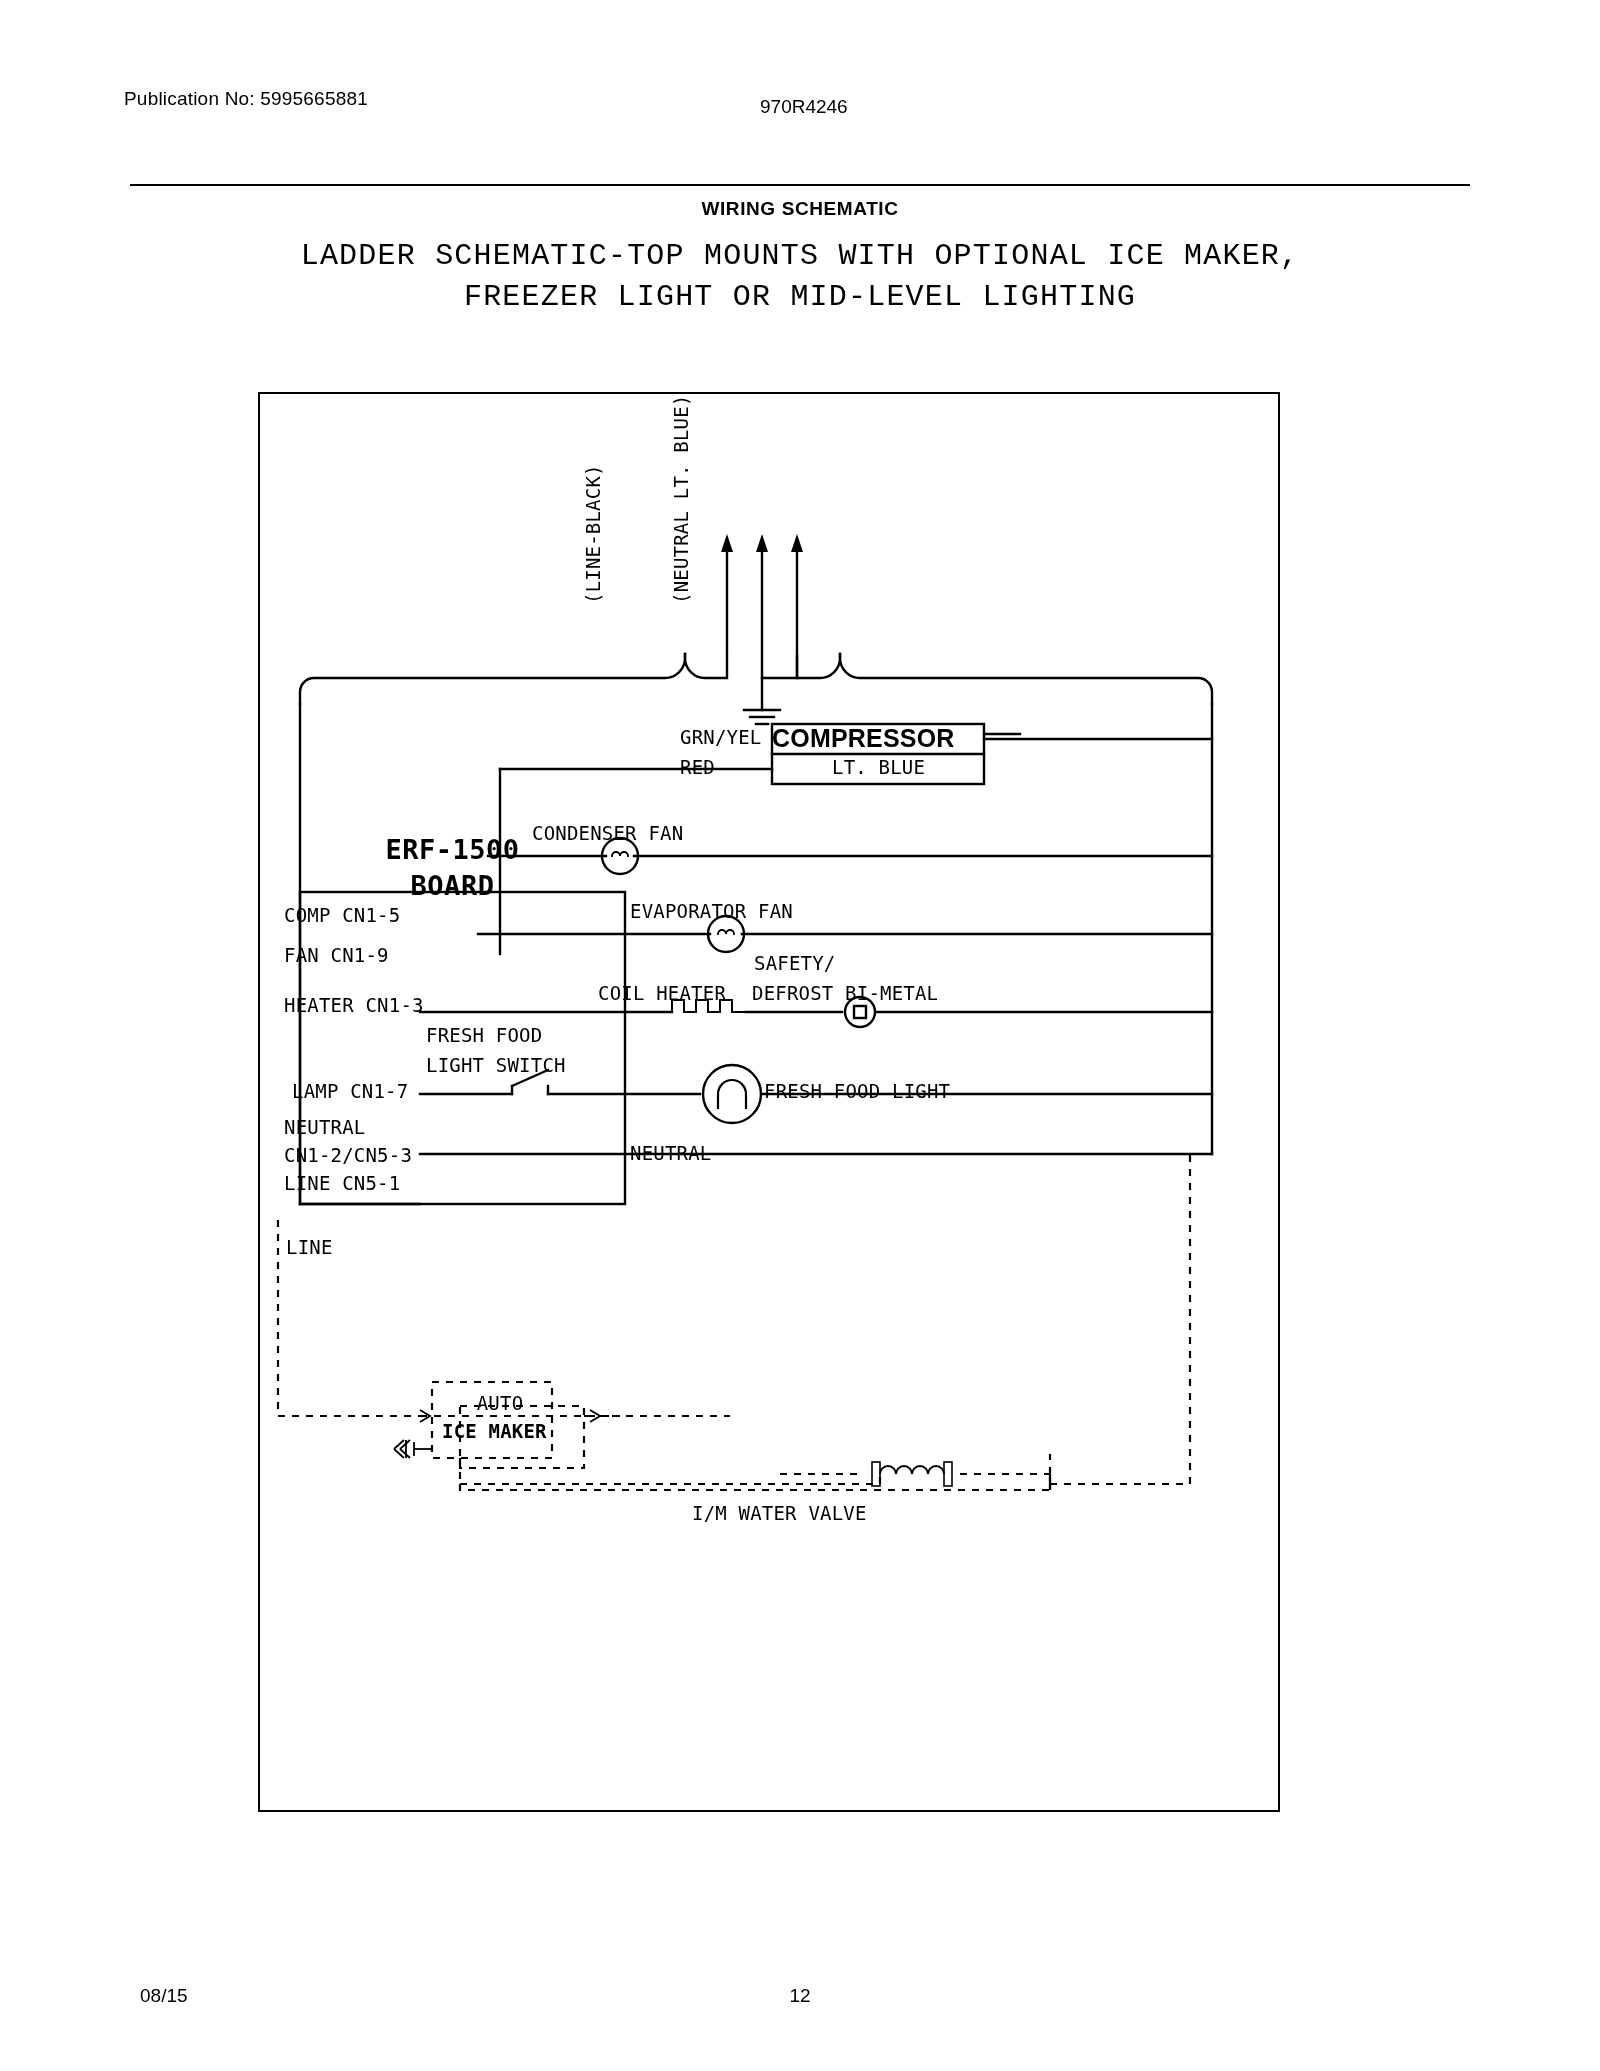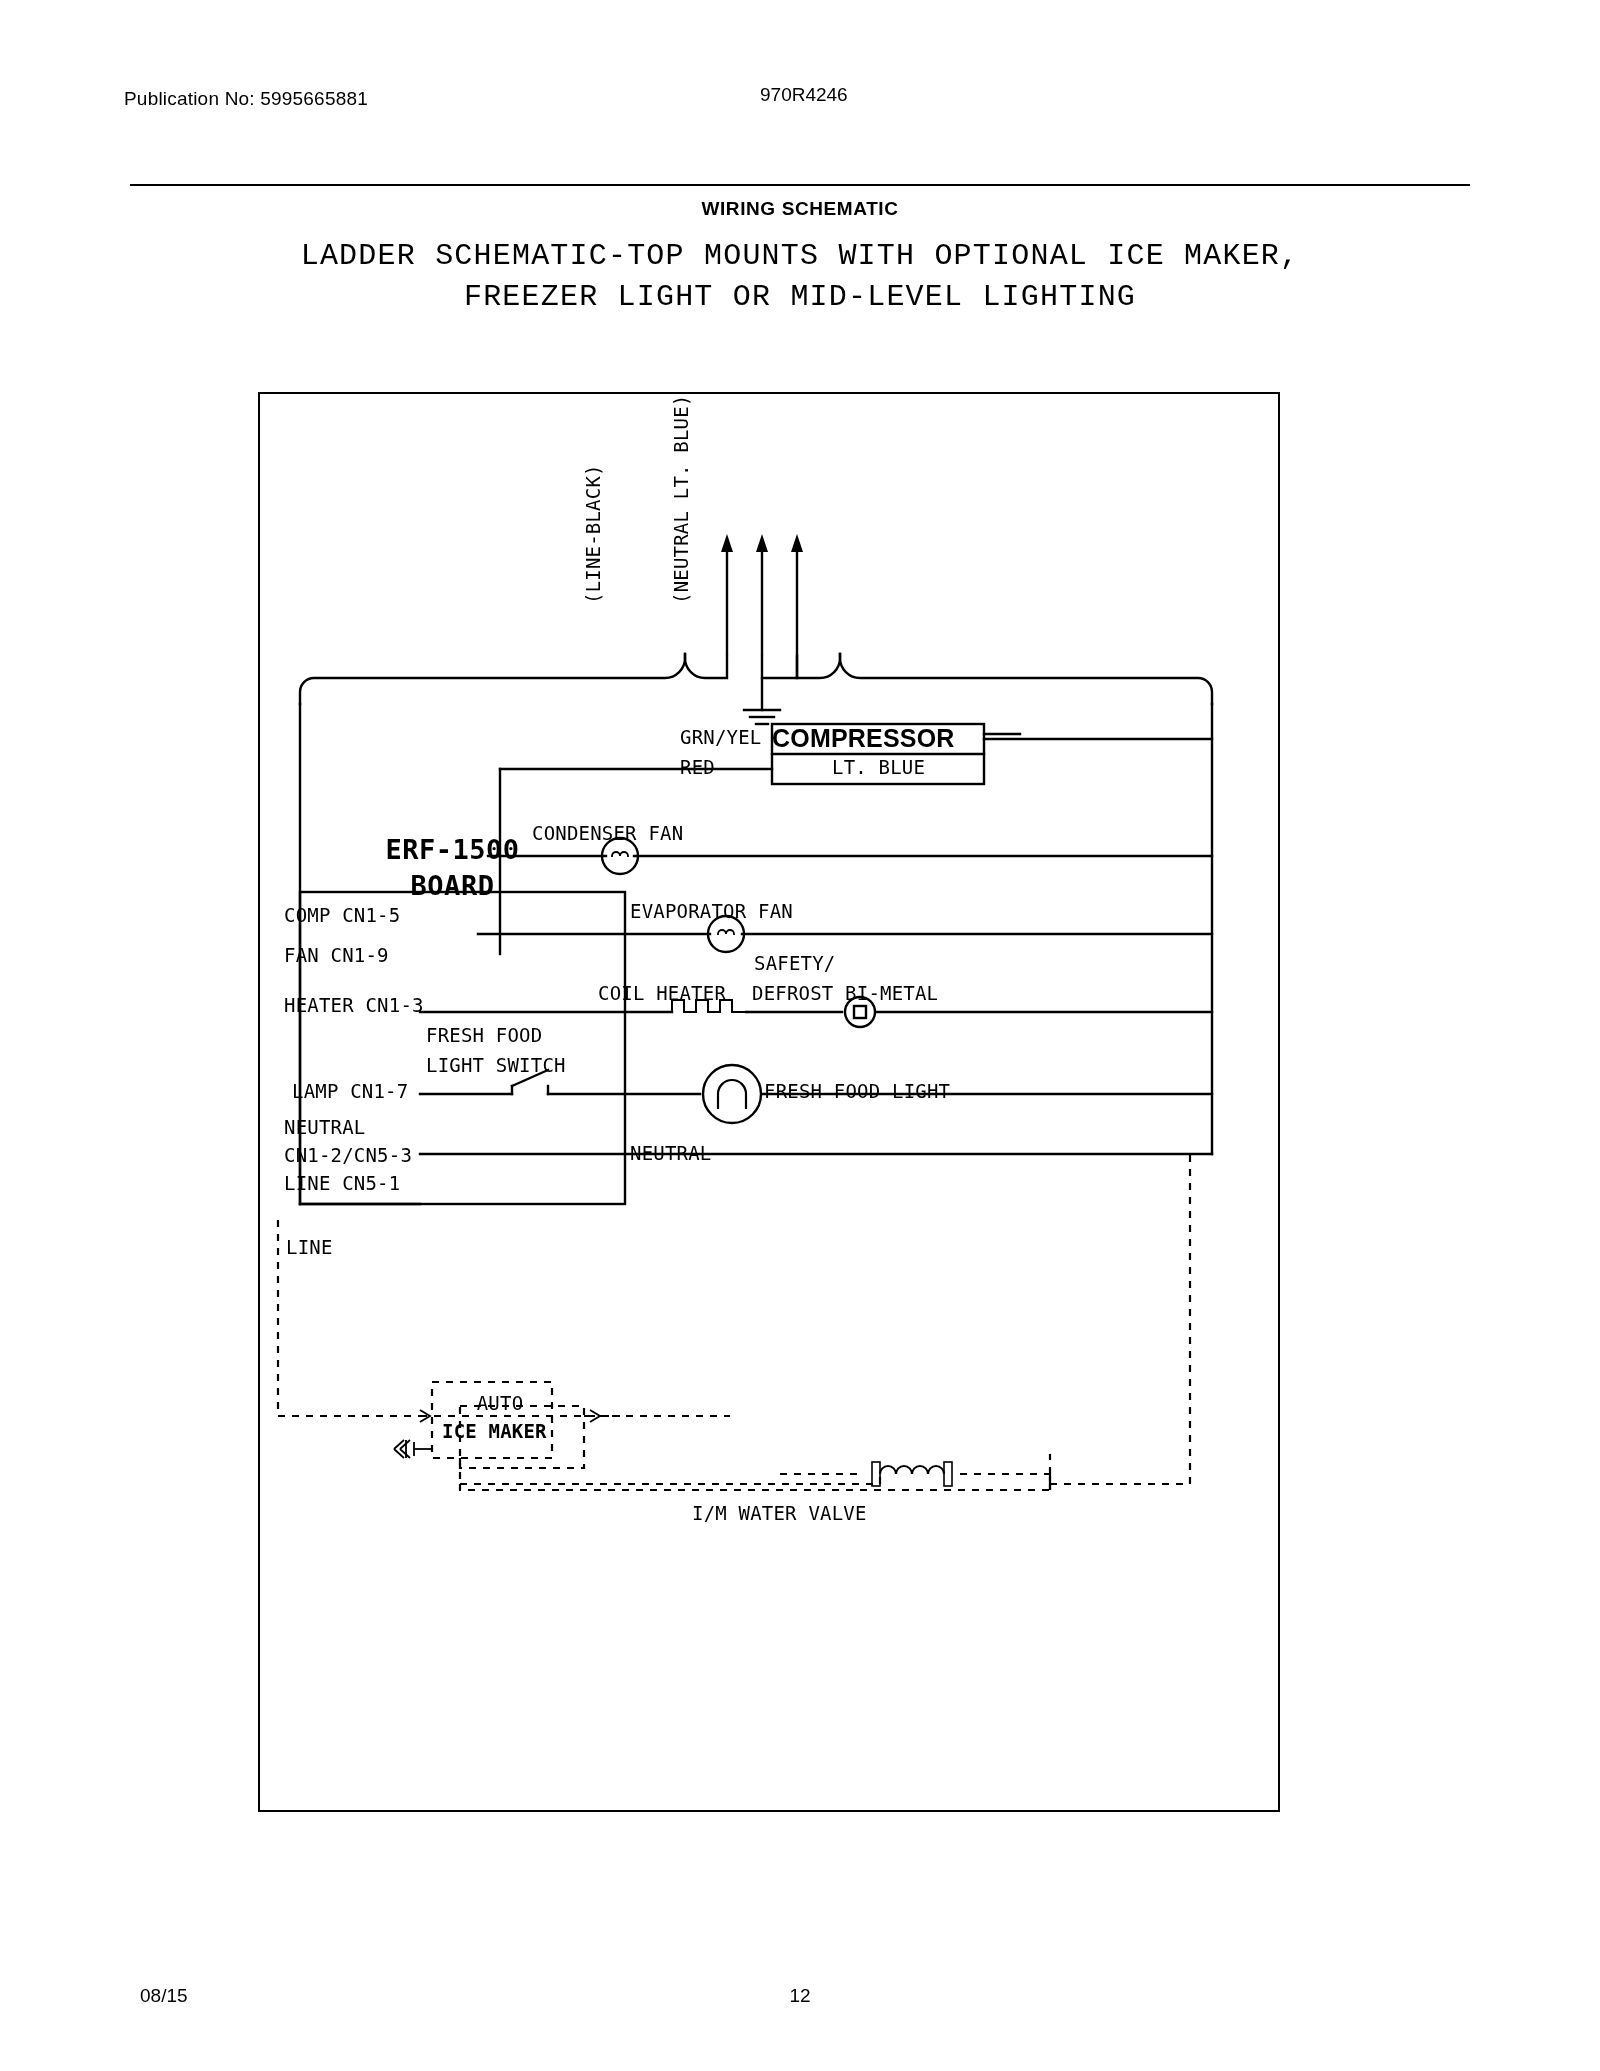--- a/index.html
+++ b/index.html
@@ -23,21 +23,21 @@
   .pub-no {
     position: absolute;
     left: 124px;
     top: 88px;
     font-size: 19px;
     letter-spacing: 0.2px;
   }
   .model-no {
     position: absolute;
     left: 760px;
-    top: 84px;
+    top: 96px;
     font-size: 19px;
   }
   .doc-kind {
     position: absolute;
     left: 0;
     right: 0;
     top: 152px;
     text-align: center;
     font-size: 19px;
     font-weight: bold;

